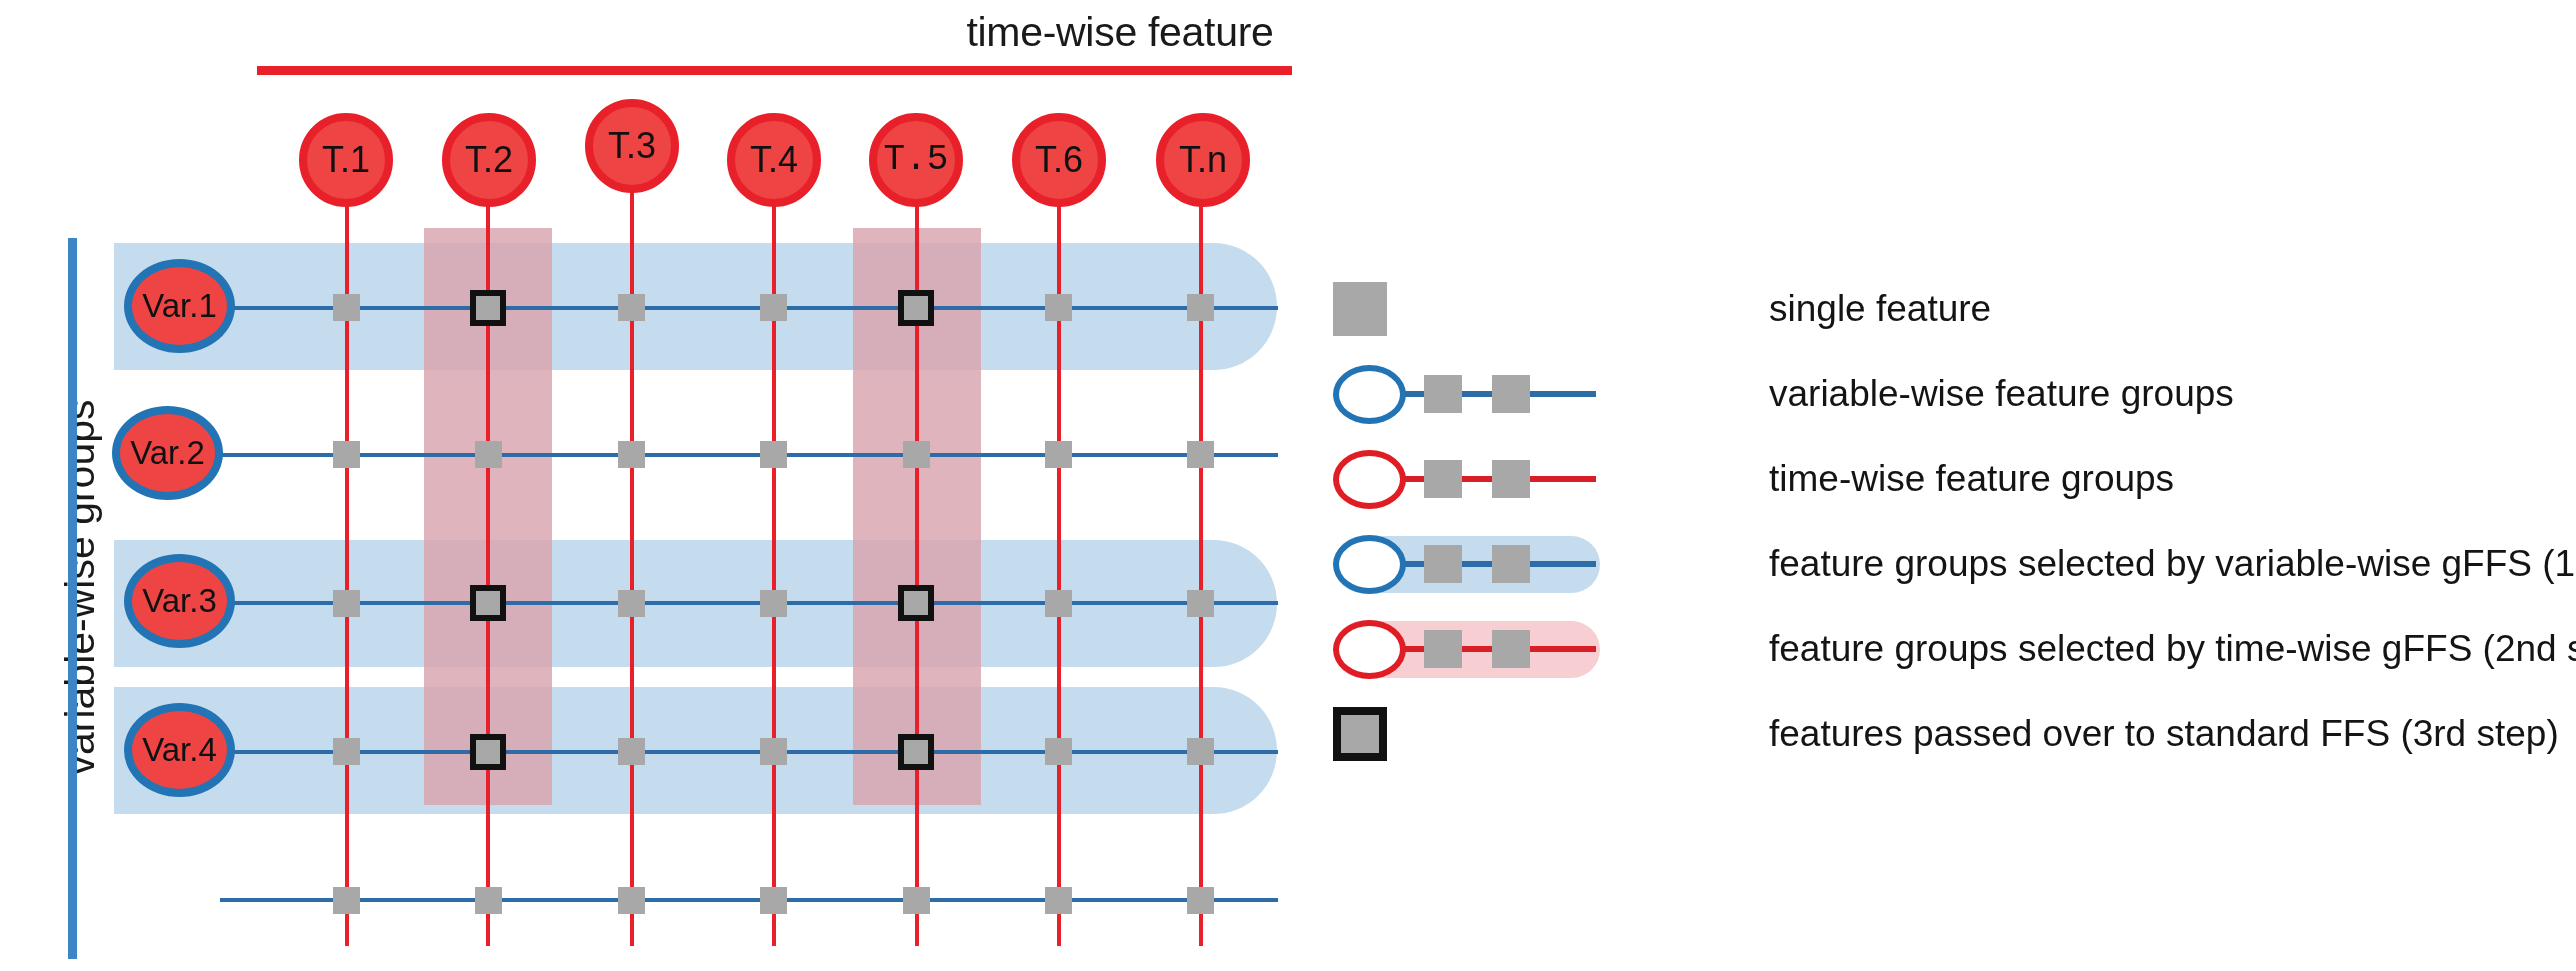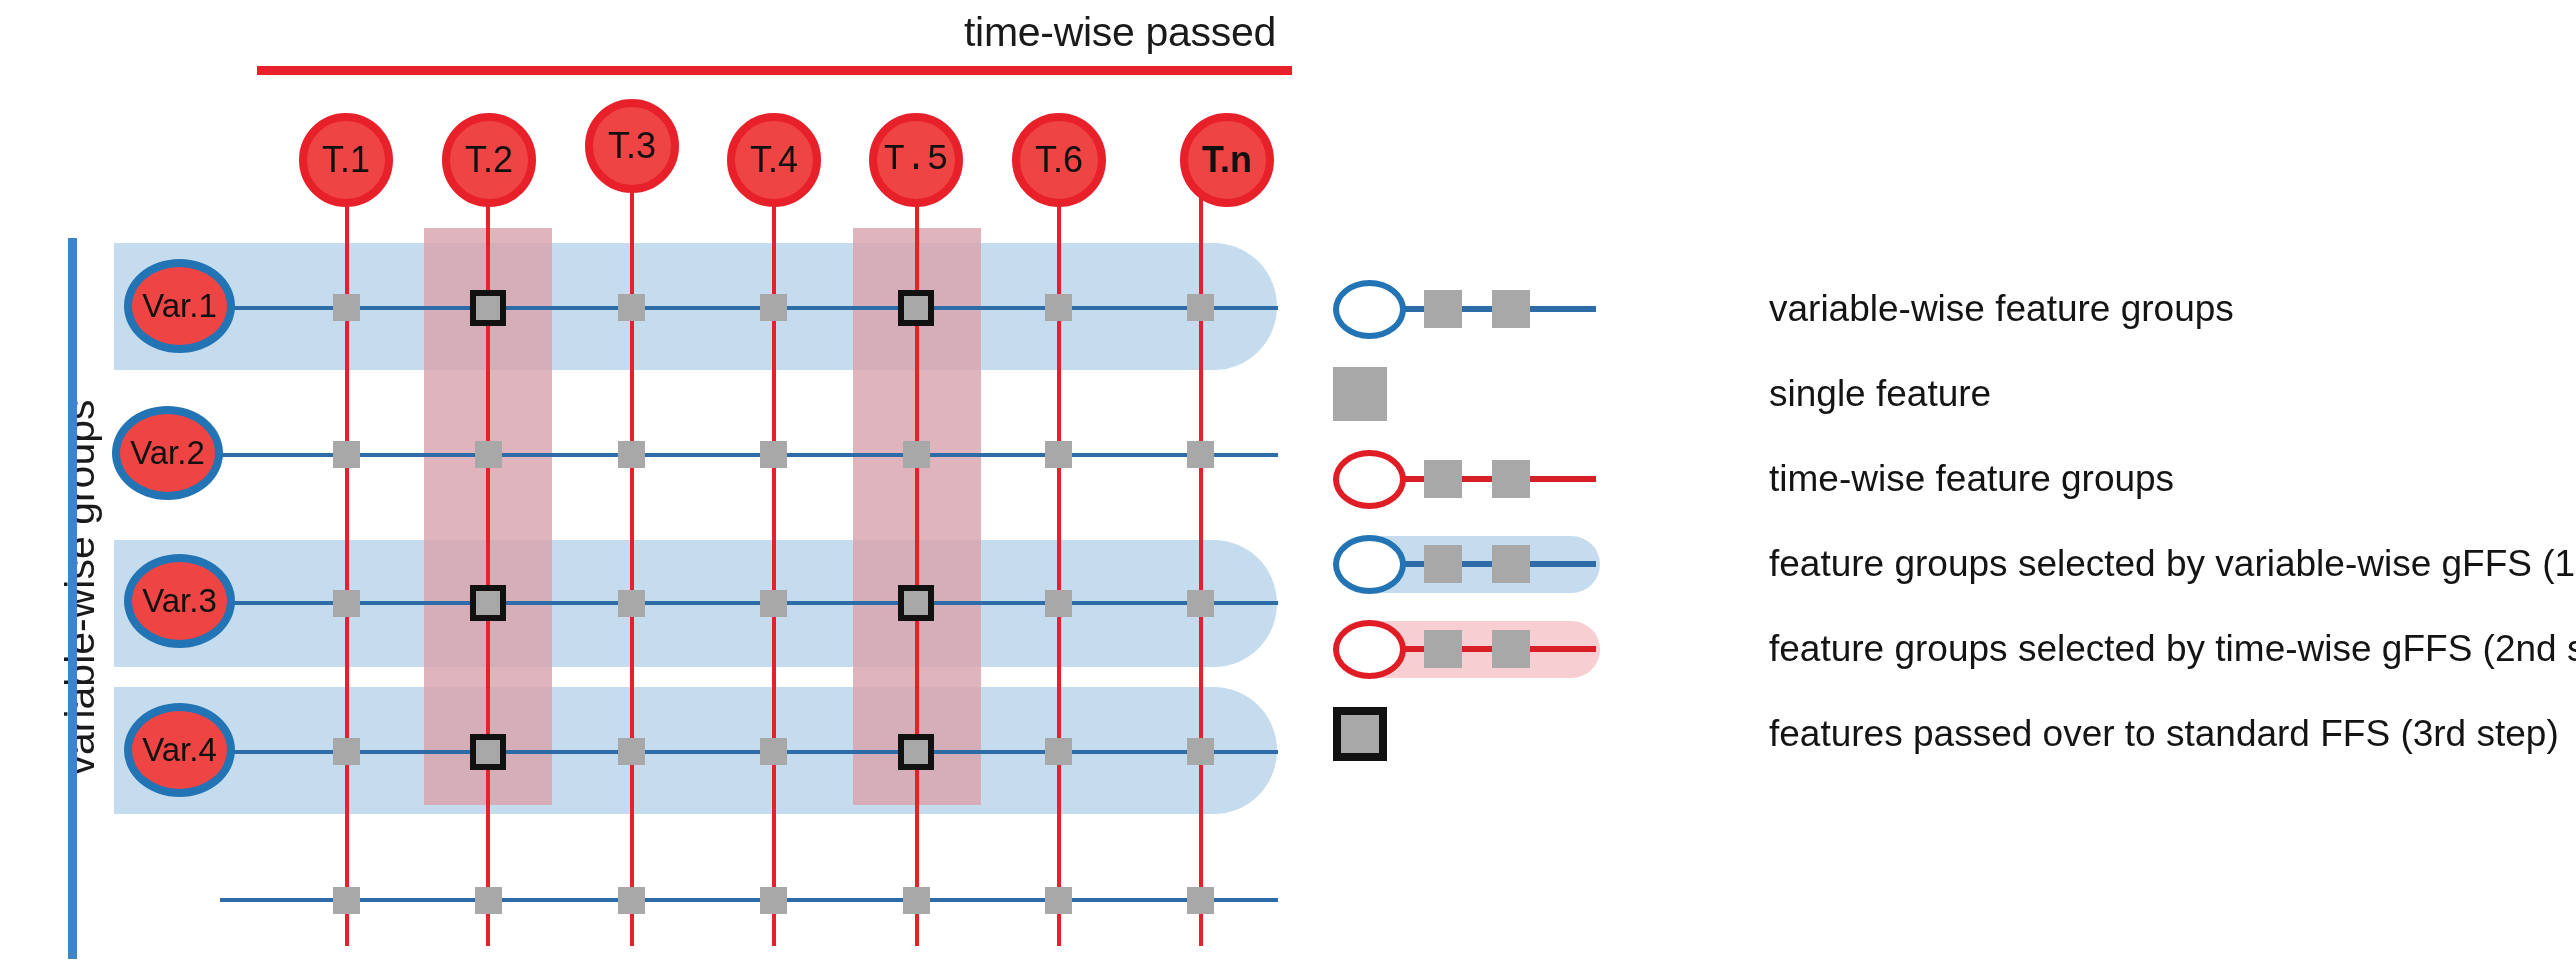--- a/index.html
+++ b/index.html
@@ -62,21 +62,21 @@
   .leg-sq-b{left:162px;}
   .leg-plain-sq{position:absolute;left:2.5px;top:16px;width:54px;height:54px;background:#a8a8a8;}
   .leg-black-sq{position:absolute;left:2.5px;top:16px;width:54px;height:54px;
                 background:#a8a8a8;border:8px solid #111;box-sizing:border-box;}
 </style>
 </head>
 <body>
 
 <div class="canvas">
 
-  <div class="abs" id="top-title">time-wise passed</div>
+  <div class="abs" id="top-title">time-wise feature</div>
   <div class="abs" id="top-red-bar"></div>
 
   <div class="abs" id="left-title">variable-wise groups</div>
   <div class="abs" id="left-blue-bar"></div>
 
   <div class="abs row-band" style="left:114px;top:243px;width:1163px;"></div>
   <div class="abs row-band" style="left:114px;top:540px;width:1163px;"></div>
   <div class="abs row-band" style="left:114px;top:687px;width:1163px;"></div>
 
   <div class="abs col-band" style="left:424px;top:228px;height:577px;"></div>
@@ -107,21 +107,21 @@
   </div>
   <div class="abs node t-node" style="left:727px;top:113px;">
     <span>T.4</span>
   </div>
   <div class="abs node t-node" style="left:869px;top:113px;font-family:Liberation Mono, monospace;">
     <span>T.5</span>
   </div>
   <div class="abs node t-node" style="left:1012px;top:113px;">
     <span>T.6</span>
   </div>
-  <div class="abs node t-node" style="left:1180px;top:113px;font-weight:bold;">
+  <div class="abs node t-node" style="left:1156px;top:113px;">
     <span>T.n</span>
   </div>
 
   <div class="abs node v-node" style="left:124px;top:259px;">
     <span>Var.1</span>
   </div>
   <div class="abs node v-node" style="left:112px;top:406px;">
     <span>Var.2</span>
   </div>
   <div class="abs node v-node" style="left:124px;top:554px;">
@@ -168,33 +168,33 @@
   <div class="abs sq" style="left:618px;top:887px;"></div>
   <div class="abs sq" style="left:760px;top:887px;"></div>
   <div class="abs sq" style="left:903px;top:887px;"></div>
   <div class="abs sq" style="left:1045px;top:887px;"></div>
   <div class="abs sq" style="left:1187px;top:887px;"></div>
 
   <div class="abs" id="legend">
 
     <div class="leg-row">
       <div class="leg-art">
+        <div class="leg-plain-sq"></div>
+      </div>
+      <div class="leg-label">single feature</div>
+    </div>
+
+    <div class="leg-row">
+      <div class="leg-art">
         <div class="leg-line blue"></div>
         <div class="leg-circ blue"></div>
         <div class="leg-sq leg-sq-a"></div>
         <div class="leg-sq leg-sq-b"></div>
       </div>
       <div class="leg-label">variable-wise feature groups</div>
-    </div>
-
-    <div class="leg-row">
-      <div class="leg-art">
-        <div class="leg-plain-sq"></div>
-      </div>
-      <div class="leg-label">single feature</div>
     </div>
 
     <div class="leg-row">
       <div class="leg-art">
         <div class="leg-line red"></div>
         <div class="leg-circ red"></div>
         <div class="leg-sq leg-sq-a"></div>
         <div class="leg-sq leg-sq-b"></div>
       </div>
       <div class="leg-label">time-wise feature groups</div>

